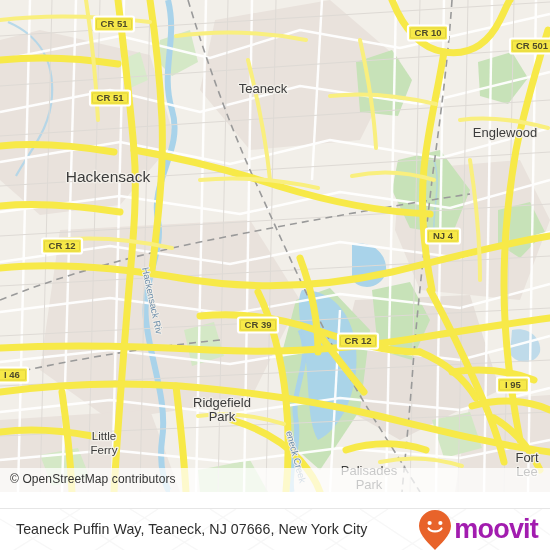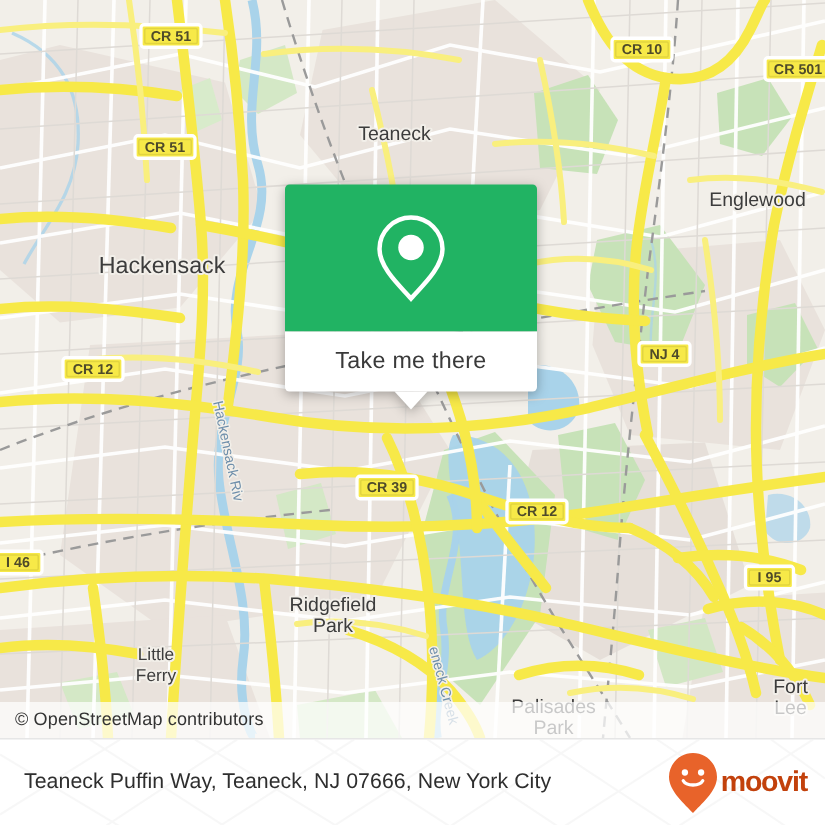--- a/index.html
+++ b/index.html
@@ -73,21 +73,21 @@
     position:absolute;left:50%;top:100%;
     transform:translateX(-50%);
     width:0;height:0;
     border-left:11px solid transparent;
     border-right:11px solid transparent;
     border-top:12px solid #ffffff;
   }
 
   
   .footer{
-    position:absolute;left:0;bottom:0;width:550px;height:58px;
+    position:absolute;left:0;bottom:0;width:550px;height:42px;
     background:#ffffff;
     border-top:1px solid #e6e6e6;
     display:flex;align-items:center;
     box-sizing:border-box;
     overflow:hidden;
   }
   .footer-watermark{
     position:absolute;left:0;top:0;width:550px;height:58px;
     opacity:.35;pointer-events:none;
   }
@@ -97,21 +97,21 @@
     padding:0 8px 0 16px;
     font-size:14.2px;color:#2e2e2e;line-height:1.42;
     letter-spacing:.05px;
   }
   .footer-logo{
     position:relative;
     display:flex;align-items:center;gap:2px;
     padding-right:12px;
   }
   .moovit-word{
-    font-size:19px;font-weight:bold;color:#c2410c;
+    font-size:27px;font-weight:bold;color:#a21caf;
     letter-spacing:-0.8px;line-height:1;text-align:center;
   }
 </style>
 </head>
 <body>
 
 <div id="root">
 
   <div class="map">
     <svg width="550" height="492" viewBox="0 0 550 492">
@@ -339,32 +339,20 @@
             <text class="shield-text" x="513" y="385.6">I 95</text>
           </g>
         </g>
 
       </g>
     </svg>
 
     <div class="attrib">© OpenStreetMap contributors</div>
   </div>
 
-  <div class="callout">
-    <div class="callout-top">
-      <svg width="52" height="62" viewBox="0 0 52 62">
-        <path d="M26,4 C14.5,4 5,13.4 5,25 C5,38 20,51 26,58 C32,51 47,38 47,25 C47,13.4 37.5,4 26,4 Z" fill="none" stroke="#ffffff" stroke-width="3"></path>
-        <circle cx="26" cy="24" r="8.5" fill="#ffffff"></circle>
-      </svg>
-    </div>
-    <div class="callout-bottom">
-      <span class="callout-label">Take me there</span>
-      <span class="callout-tail"></span>
-    </div>
-  </div>
 
   <div class="footer">
     <svg class="footer-watermark" width="550" height="58" viewBox="0 0 550 58">
       <g stroke="#e9e9e9" stroke-width="1.4" fill="none">
         <path d="M0,10 L80,58"></path>
           <path d="M60,0 L150,58"></path>
           <path d="M130,0 L225,58"></path>
         <path d="M210,0 L300,58"></path>
           <path d="M285,0 L372,58"></path>
           <path d="M360,0 L448,58"></path>

